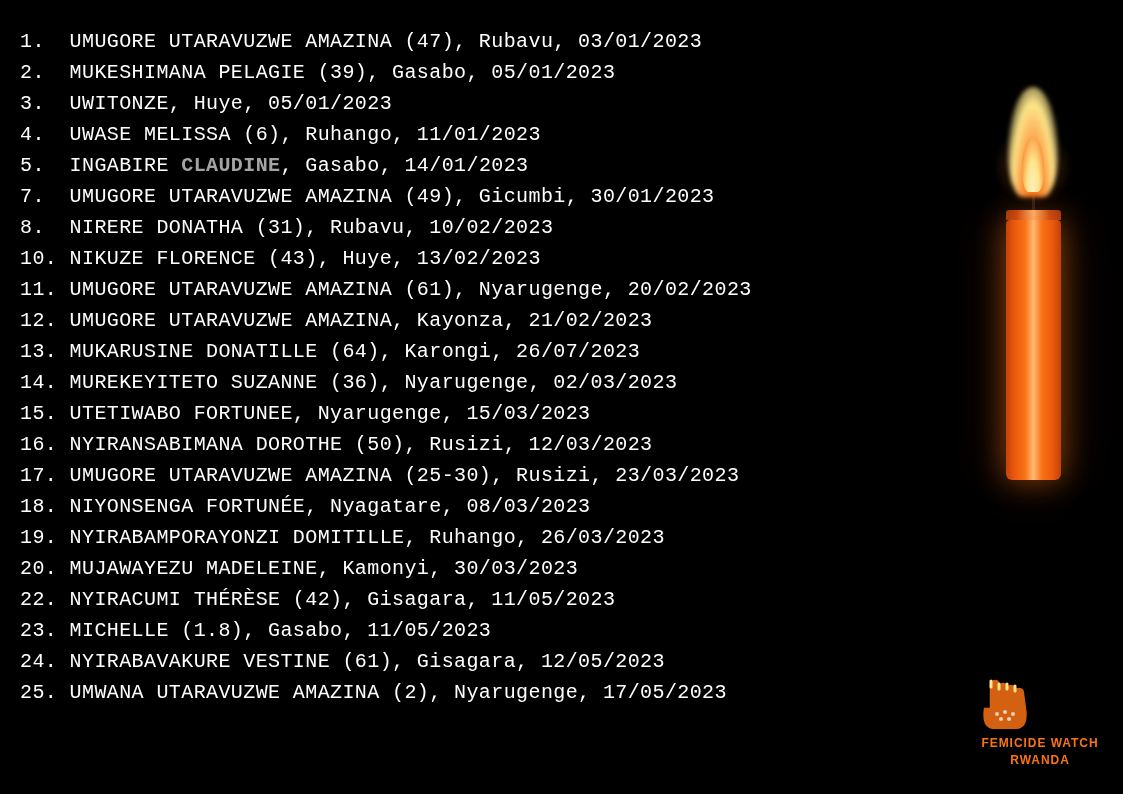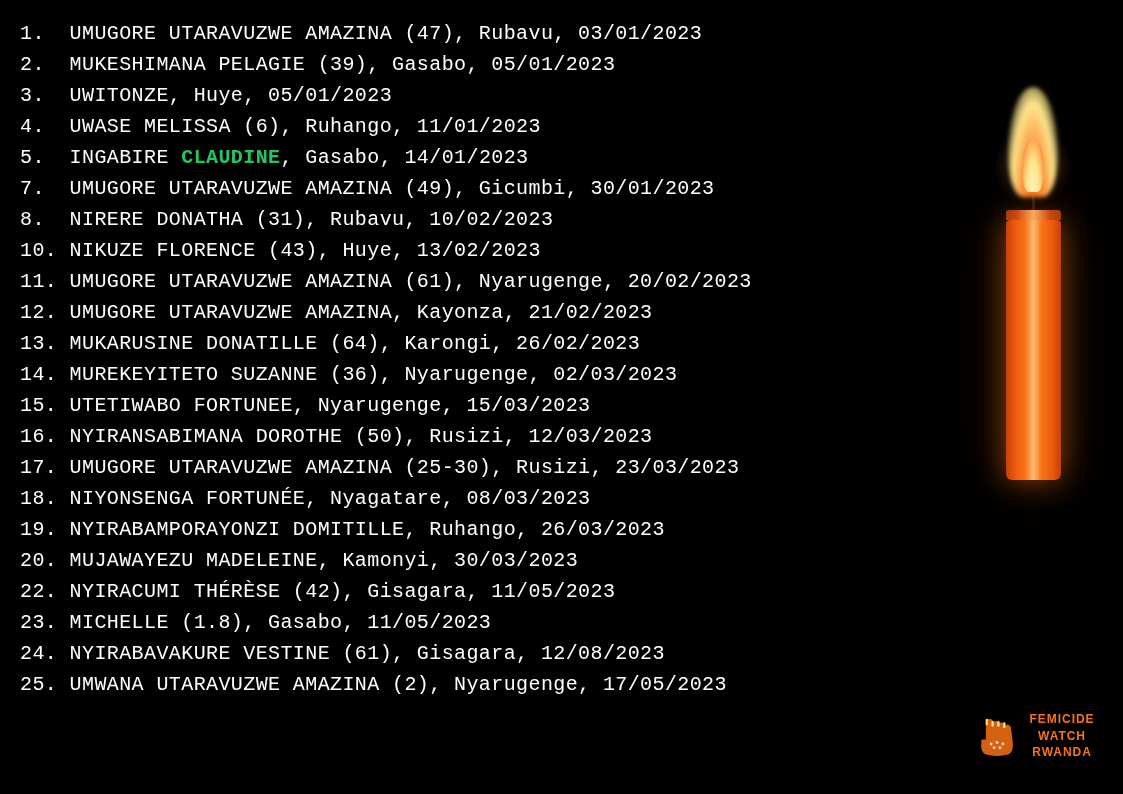--- a/index.html
+++ b/index.html
@@ -9,36 +9,36 @@
       background-color: #000;
       font-family: 'Courier New', Courier, monospace;
       color: #fff;
       overflow: hidden;
       position: relative;
     }
     .main-container {
       width: 100%;
       height: 100%;
       position: relative;
-      padding: 18px 20px 18px 20px;
+      padding: 26px 20px 18px 20px;
     }
     .list-area {
       position: relative;
       z-index: 2;
       width: 950px;
     }
     .list-item {
       font-size: 20px;
       line-height: 1.55;
       color: #ffffff;
       white-space: nowrap;
       letter-spacing: 0.02em;
     }
     .list-item .highlight {
-      color: #22c55e;
+      color: #a3a3a3;
       font-weight: bold;
     }
     
     .candle-container {
       position: absolute;
       right: 10px;
       top: 60px;
       width: 160px;
       height: 420px;
       z-index: 3;
@@ -108,22 +108,21 @@
       margin-bottom: 0;
       border-radius: 2px 2px 0 0;
     }
     
     .logo-container {
       position: absolute;
       bottom: 25px;
       right: 18px;
       z-index: 4;
       display: flex;
-      flex-direction: row;
-      align-items: center;
+      flex-direction: column;
       width: 130px;
     }
     .hand-icon {
       width: 60px;
       height: 60px;
       margin-bottom: 6px;
     }
     .logo-text {
       color: #fff;
       font-family: Arial, sans-serif;
@@ -145,31 +144,31 @@
   <div class="list-item">1.&nbsp; UMUGORE UTARAVUZWE AMAZINA (47), Rubavu, 03/01/2023</div>
       <div class="list-item">2.&nbsp; MUKESHIMANA PELAGIE (39), Gasabo, 05/01/2023</div>
       <div class="list-item">3.&nbsp; UWITONZE, Huye, 05/01/2023</div>
       <div class="list-item">4.&nbsp; UWASE MELISSA (6), Ruhango, 11/01/2023</div>
       <div class="list-item">5.&nbsp; INGABIRE <span class="highlight">CLAUDINE</span>, Gasabo, 14/01/2023</div>
       <div class="list-item">7.&nbsp; UMUGORE UTARAVUZWE AMAZINA (49), Gicumbi, 30/01/2023</div>
       <div class="list-item">8.&nbsp; NIRERE DONATHA (31), Rubavu, 10/02/2023</div>
       <div class="list-item">10. NIKUZE FLORENCE (43), Huye, 13/02/2023</div>
       <div class="list-item">11. UMUGORE UTARAVUZWE AMAZINA (61), Nyarugenge, 20/02/2023</div>
       <div class="list-item">12. UMUGORE UTARAVUZWE AMAZINA, Kayonza, 21/02/2023</div>
-      <div class="list-item">13. MUKARUSINE DONATILLE (64), Karongi, 26/02/2023</div>
+      <div class="list-item">13. MUKARUSINE DONATILLE (64), Karongi, 26/07/2023</div>
       <div class="list-item">14. MUREKEYITETO SUZANNE (36), Nyarugenge, 02/03/2023</div>
       <div class="list-item">15. UTETIWABO FORTUNEE, Nyarugenge, 15/03/2023</div>
       <div class="list-item">16. NYIRANSABIMANA DOROTHE (50), Rusizi, 12/03/2023</div>
       <div class="list-item">17. UMUGORE UTARAVUZWE AMAZINA (25-30), Rusizi, 23/03/2023</div>
       <div class="list-item">18. NIYONSENGA FORTUNÉE, Nyagatare, 08/03/2023</div>
       <div class="list-item">19. NYIRABAMPORAYONZI DOMITILLE, Ruhango, 26/03/2023</div>
       <div class="list-item">20. MUJAWAYEZU MADELEINE, Kamonyi, 30/03/2023</div>
       <div class="list-item">22. NYIRACUMI THÉRÈSE (42), Gisagara, 11/05/2023</div>
       <div class="list-item">23. MICHELLE (1.8), Gasabo, 11/05/2023</div>
-      <div class="list-item">24. NYIRABAVAKURE VESTINE (61), Gisagara, 12/08/2023</div>
+      <div class="list-item">24. NYIRABAVAKURE VESTINE (61), Gisagara, 12/05/2023</div>
       <div class="list-item">25. UMWANA UTARAVUZWE AMAZINA (2), Nyarugenge, 17/05/2023</div>
     </div>
 
   <div class="candle-container">
     <div class="flame-group">
       <div class="flame-glow"></div>
       <div class="flame-outer"></div>
       <div class="flame-inner"></div>
     </div>
     <div class="candle-wick"></div>

